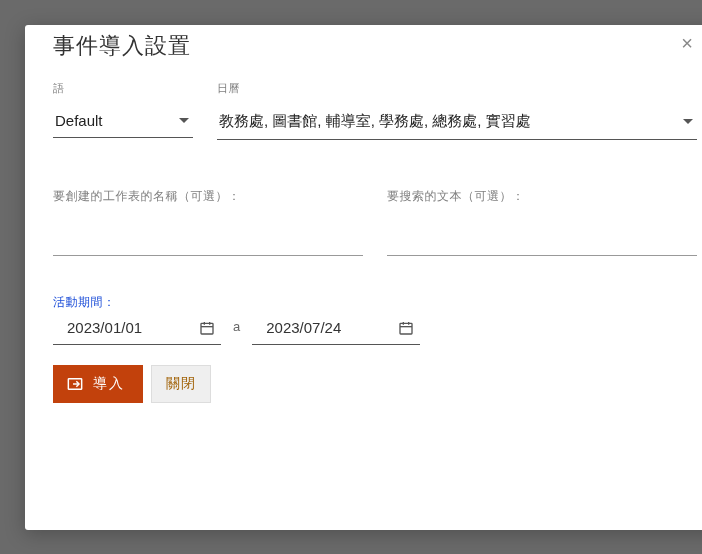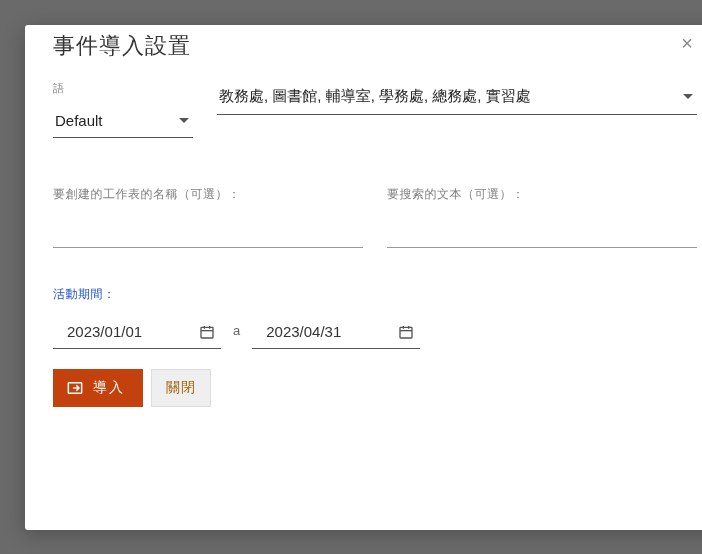--- a/index.html
+++ b/index.html
@@ -84,42 +84,42 @@
   margin-top: 48px;
 }
 .text-field {
   flex: 1;
   display: flex;
   flex-direction: column;
 }
 .text-field-label {
   font-size: 12px;
   color: #808080;
-  margin-bottom: 20px;
+  margin-bottom: 26px;
   letter-spacing: 0.5px;
 }
 .text-input {
   border: none;
   border-bottom: 1px solid #999;
   outline: none;
   font-size: 14px;
   padding: 4px 2px;
   background: transparent;
 }
 .period-label {
   font-size: 12px;
   color: #1d4ed8;
   margin-top: 38px;
   letter-spacing: 0.5px;
 }
 .date-row {
   display: flex;
   align-items: center;
   gap: 10px;
-  margin-top: 14px;
+  margin-top: 2px;
 }
 .date-field {
   display: flex;
   align-items: center;
   border-bottom: 1px solid #555;
   padding: 6px 6px 8px 14px;
   width: 168px;
   justify-content: space-between;
   cursor: pointer;
 }
@@ -172,20 +172,21 @@
 
   <div class="row1">
     <div class="field lang-field">
       <div class="field-label-sm">語</div>
       <div class="dropdown">
         <span class="dropdown-value">Default</span>
         <span class="dropdown-arrow"></span>
       </div>
     </div>
     <div class="field cal-field">
+      <div class="field-label-sm">日曆</div>
       <div class="dropdown">
         <span class="dropdown-value">教務處, 圖書館, 輔導室, 學務處, 總務處, 實習處</span>
         <span class="dropdown-arrow"></span>
       </div>
     </div>
   </div>
 
   <div class="row2">
     <div class="text-field">
       <div class="text-field-label">要創建的工作表的名稱（可選）：</div>
@@ -205,21 +206,21 @@
         <svg width="16" height="16" viewBox="0 0 24 24" fill="none" stroke="#555" stroke-width="2">
             <rect x="3" y="5" width="18" height="16" rx="1"></rect>
             <line x1="3" y1="10" x2="21" y2="10"></line>
             <line x1="8" y1="3" x2="8" y2="7"></line>
             <line x1="16" y1="3" x2="16" y2="7"></line>
           </svg>
       </span>
     </div>
     <span class="sep">a</span>
     <div class="date-field">
-      <span class="date-value">2023/04/31</span>
+      <span class="date-value">2023/07/24</span>
       <span class="cal-icon">
         <svg width="16" height="16" viewBox="0 0 24 24" fill="none" stroke="#555" stroke-width="2">
             <rect x="3" y="5" width="18" height="16" rx="1"></rect>
             <line x1="3" y1="10" x2="21" y2="10"></line>
             <line x1="8" y1="3" x2="8" y2="7"></line>
             <line x1="16" y1="3" x2="16" y2="7"></line>
           </svg>
       </span>
     </div>
   </div>

